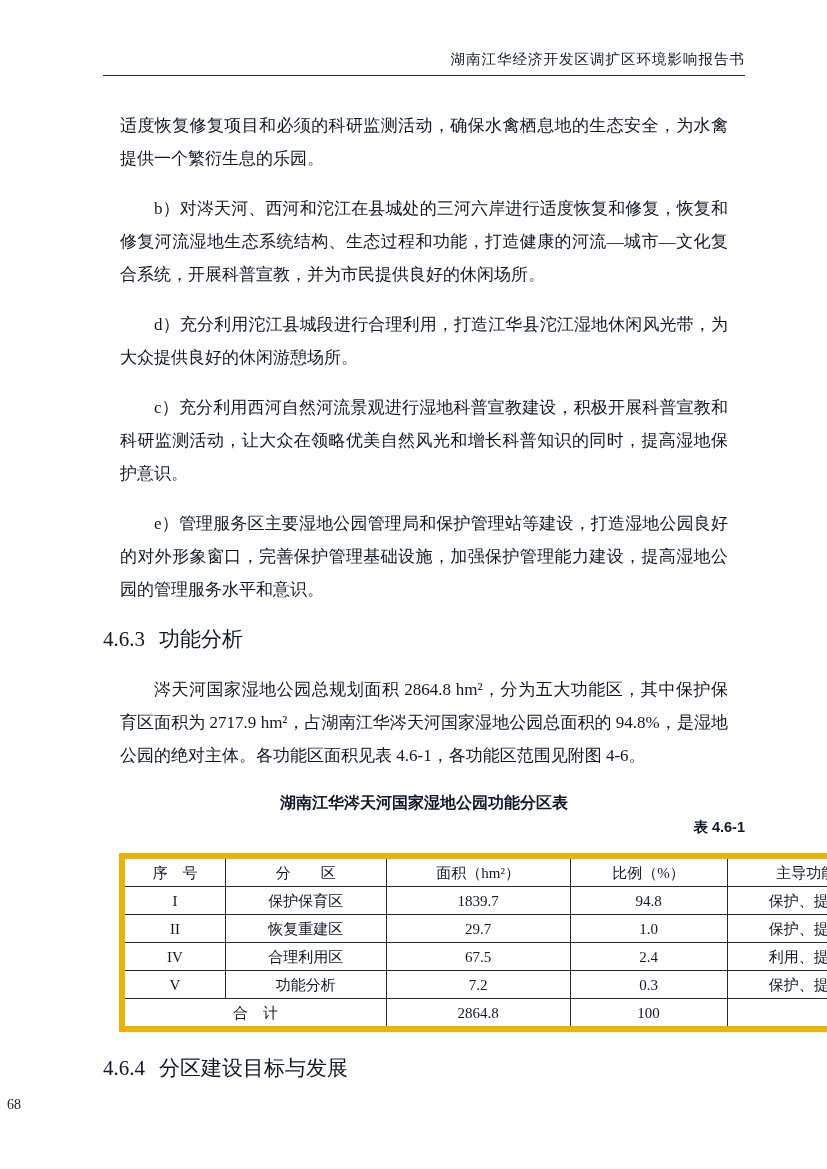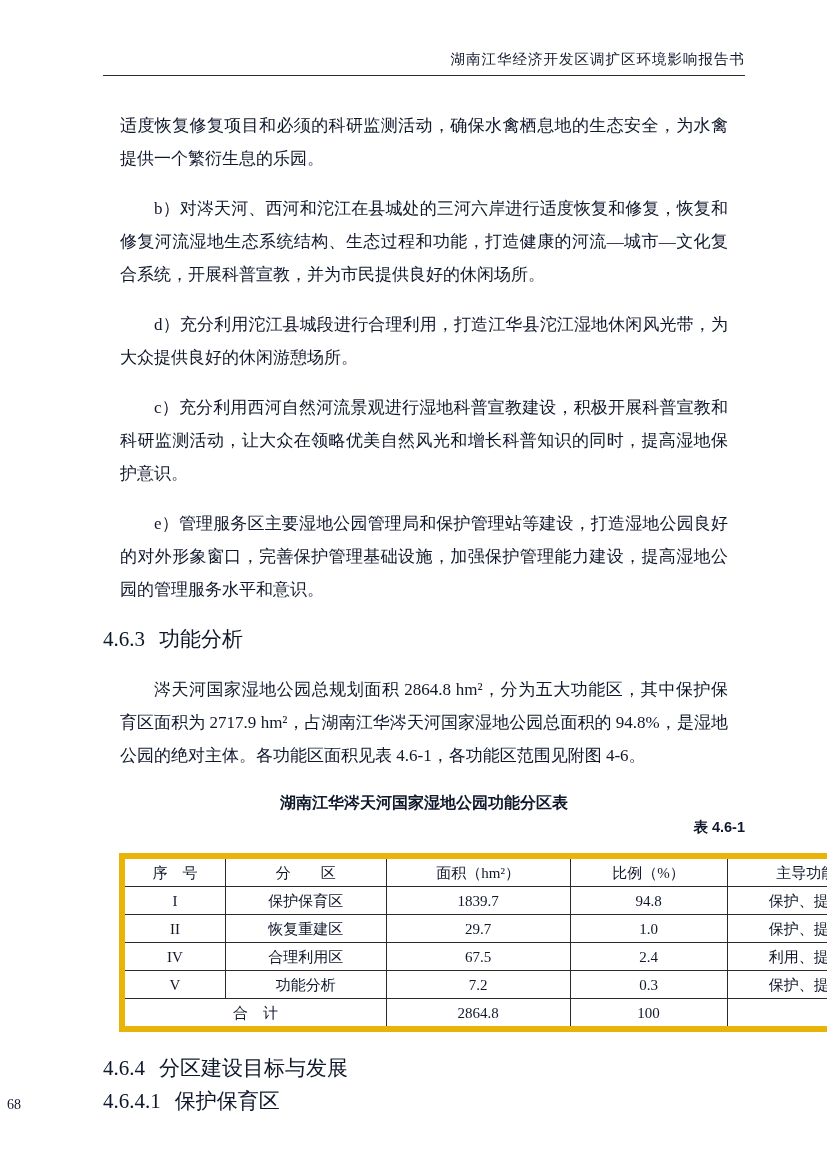--- a/index.html
+++ b/index.html
@@ -168,23 +168,20 @@
           <td>100</td>
           <td></td>
         </tr>
       </tbody>
     </table>
 
     <h3 class="heading after-table">
       <span class="h-num">4.6.4</span><span>分区建设目标与发展</span>
     </h3>
 
-    <h3 class="heading">
-      <span class="h-num">4.6.4.1</span><span>保护保育区</span>
-    </h3>
 
 
   </div>
 
   <div class="page-footer">
     <span>68</span>
   </div>
 
 </div>
 

